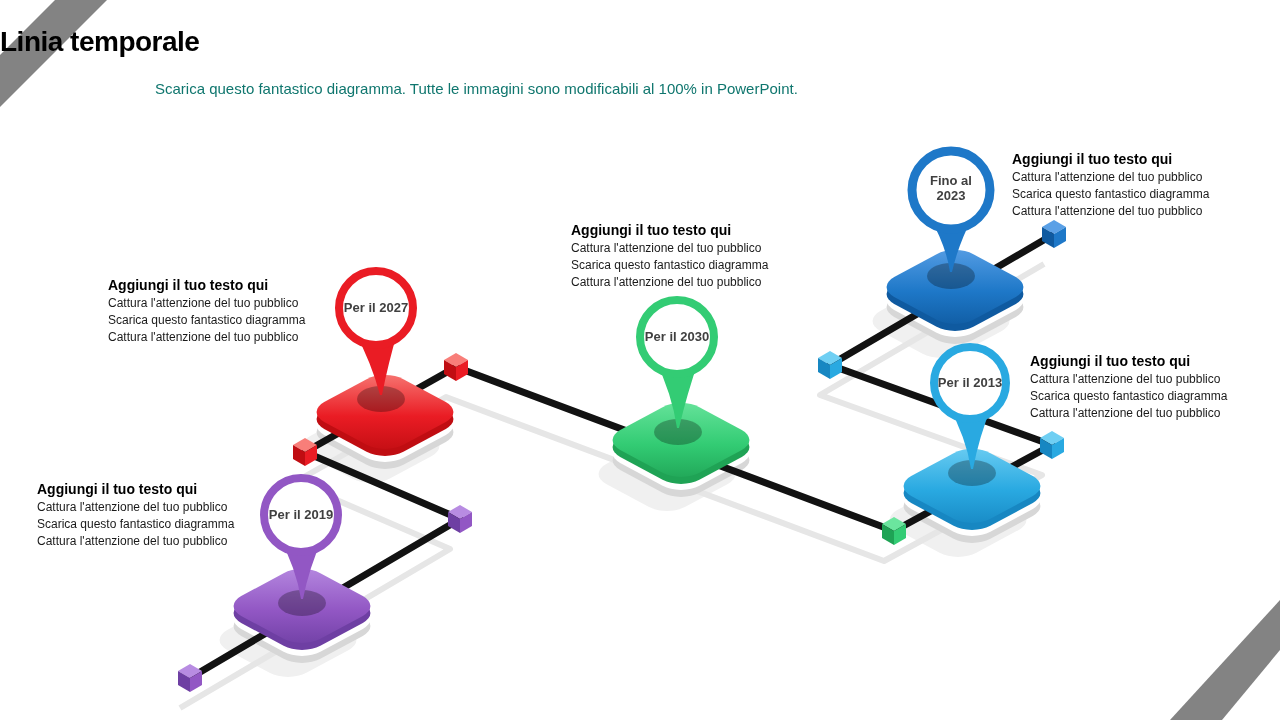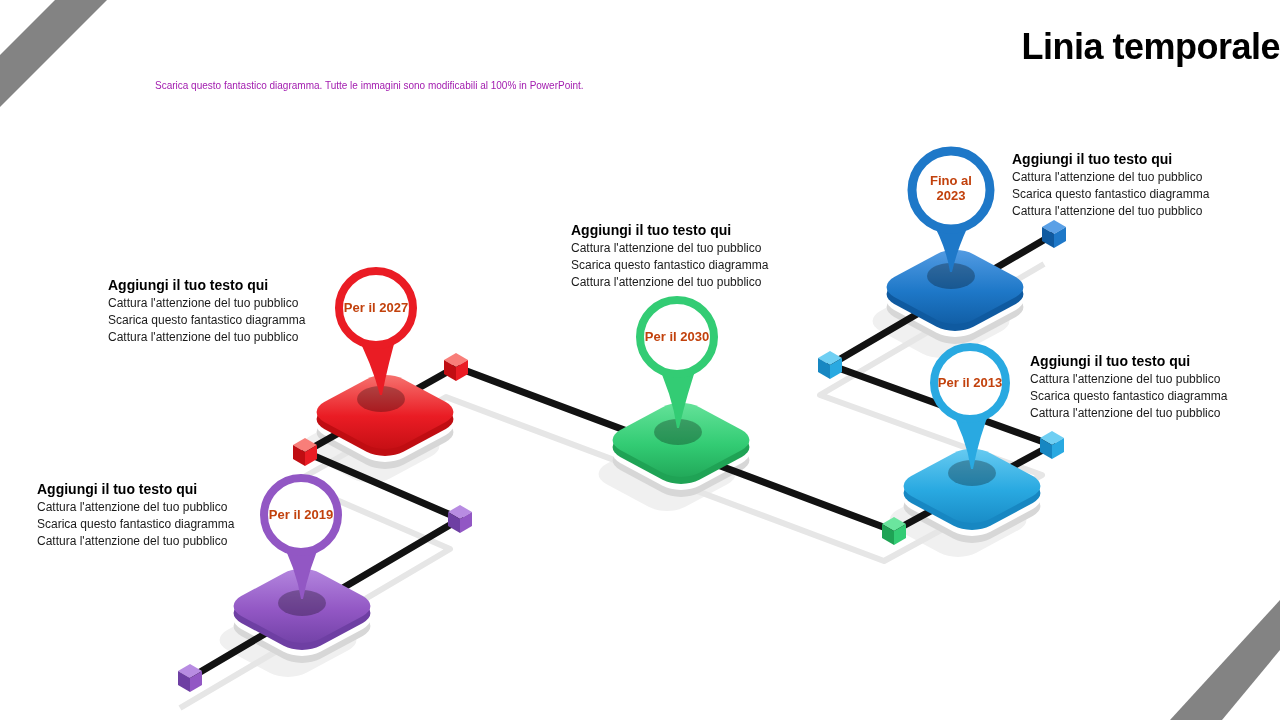--- a/index.html
+++ b/index.html
@@ -1,33 +1,33 @@
 <!DOCTYPE html>
 <html><head>
 <meta charset="utf-8">
 <style>
   html,body{margin:0;padding:0;background:#888;}
   .slide{
     position:relative;width:1280px;height:720px;background:#ffffff;overflow:hidden;
     font-family:"Liberation Sans","DejaVu Sans",sans-serif;
   }
   .slide-title{
-    position:absolute;top:26px;left:0;right:0;text-align:right;
-    font-size:36px;font-weight:700;color:#000;letter-spacing:-0.5px;
+    position:absolute;top:26px;left:0;right:0;text-align:left;
+    font-size:28px;font-weight:700;color:#000;letter-spacing:-0.5px;
   }
   .slide-subtitle{
     position:absolute;top:80px;left:155px;
-    font-size:10px;color:#a21caf;
+    font-size:15px;color:#0f766e;
   }
   .diagram-svg{position:absolute;left:0;top:0;}
   .text-block{position:absolute;color:#1a1a1a;}
   .text-block .tb-heading{font-size:14px;font-weight:700;color:#000;line-height:18px;margin:0 0 1px 0;}
   .text-block .tb-line{font-size:12px;line-height:17px;}
   .pin-label{
-    position:absolute;text-align:center;font-size:13px;font-weight:700;color:#c2410c;line-height:15px;
+    position:absolute;text-align:center;font-size:13px;font-weight:700;color:#404040;line-height:15px;
   }
 </style>
 </head>
 <body>
 
 <div class="slide">
 
   <svg class="diagram-svg" width="1280" height="720" viewBox="0 0 1280 720">
     <defs>
       <rect id="dmd" x="-56" y="-56" width="112" height="112" rx="26"></rect>

